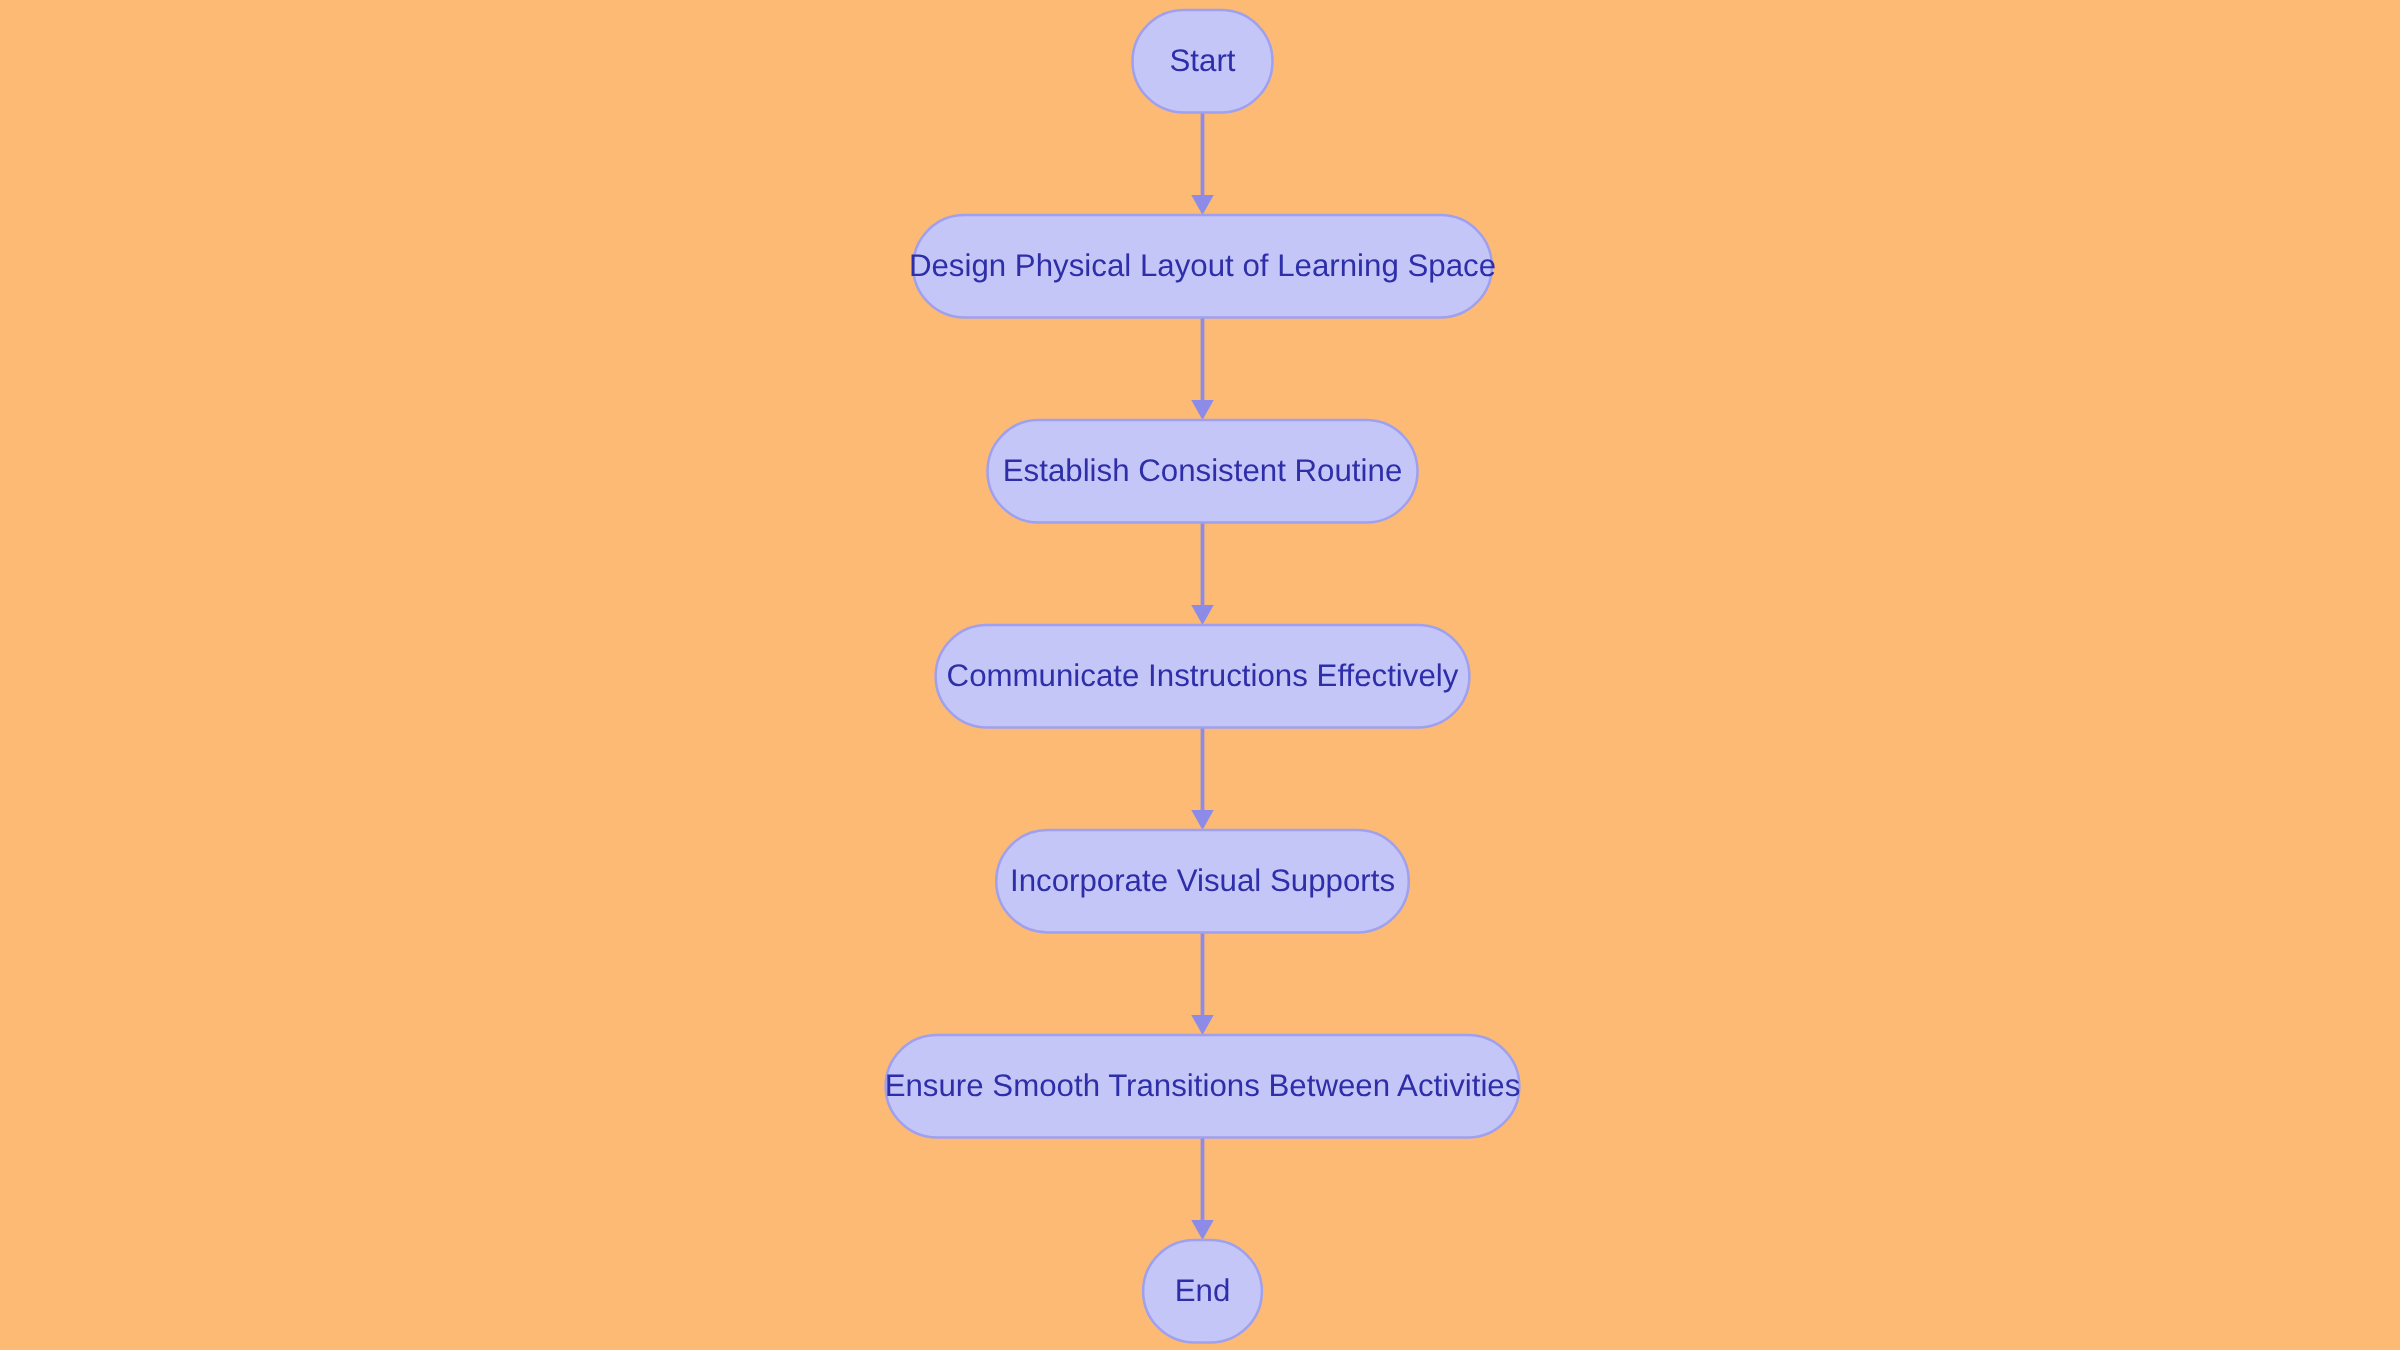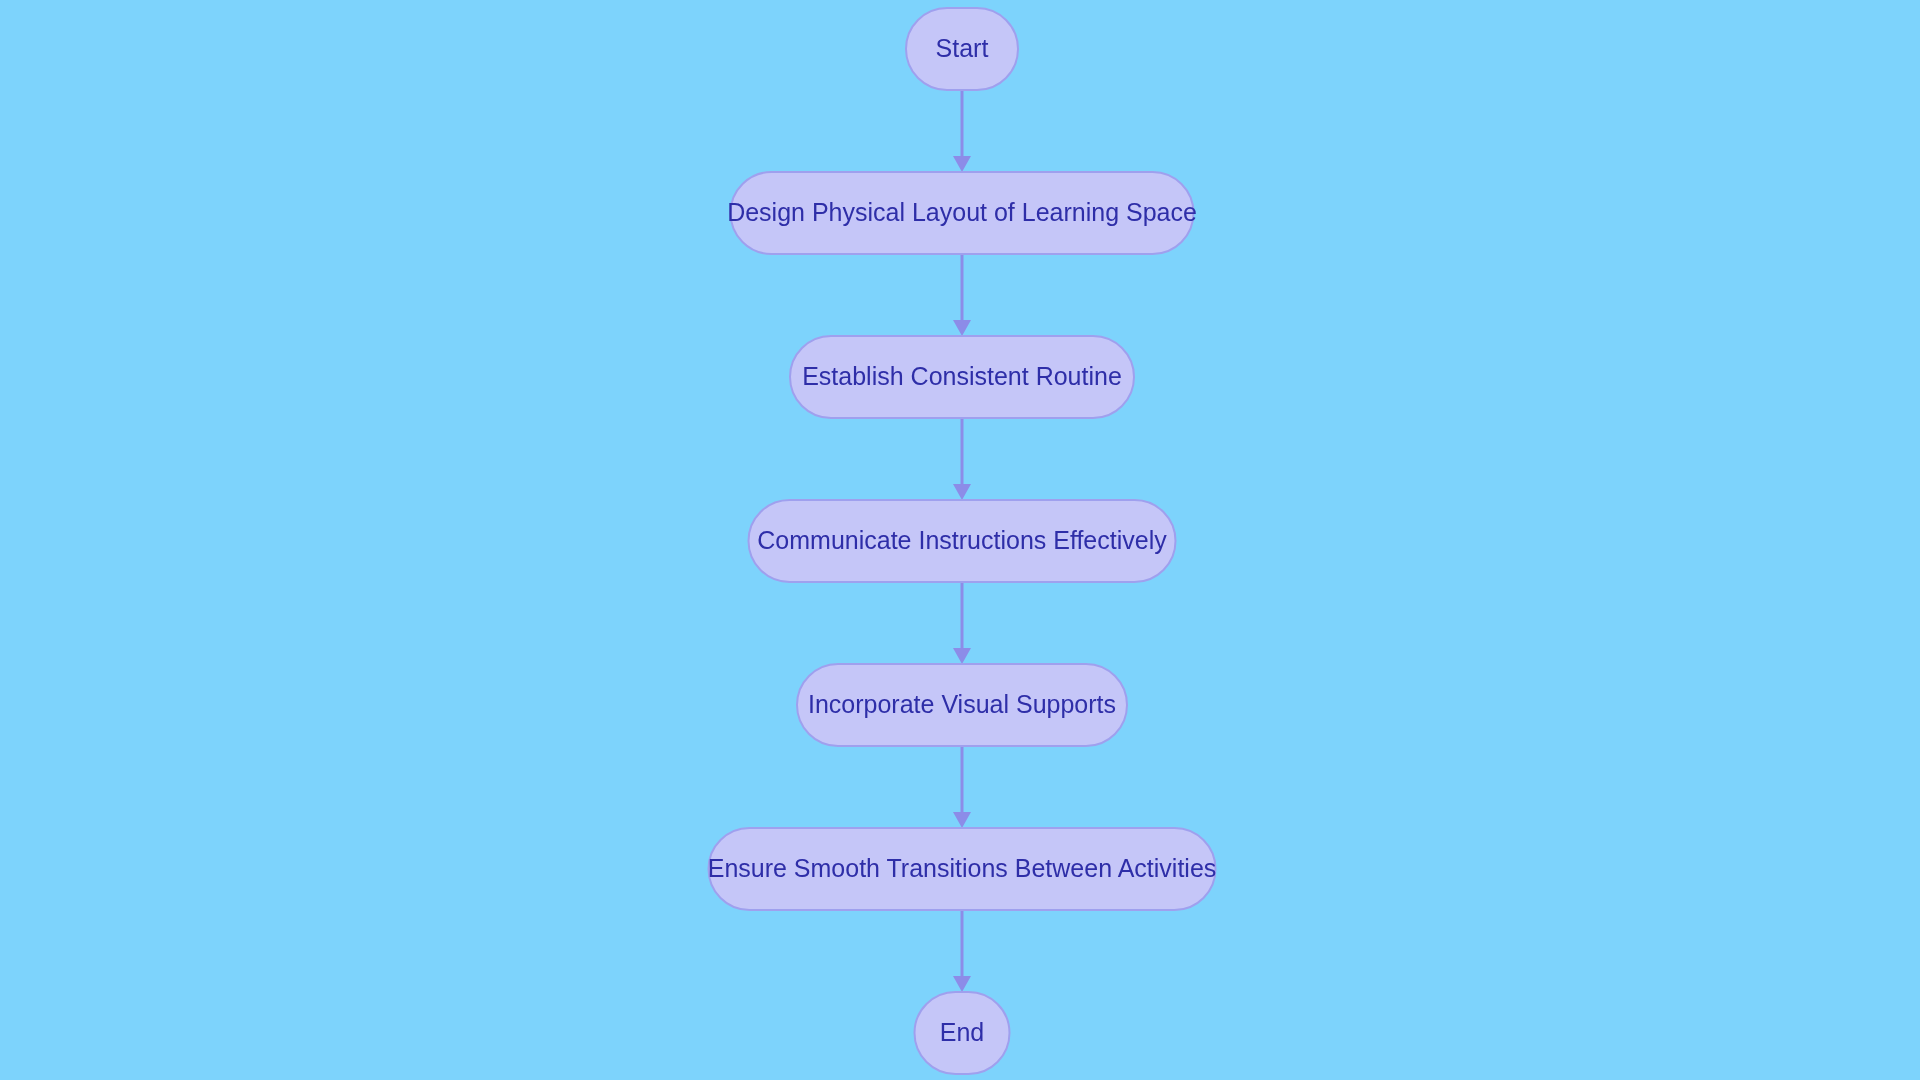--- a/index.html
+++ b/index.html
@@ -34,21 +34,21 @@
     font-family: "Liberation Sans", "DejaVu Sans", sans-serif;
     font-weight: 400;
     dominant-baseline: middle;
     text-anchor: middle;
     white-space: pre;
   }
 </style>
 </head>
 <body>
 
-<div id="flow-root" style="background: #7dd3fc;">
+<div id="flow-root" style="background: #fdba74;">
   <svg id="flow-svg" viewBox="0 0 1920 1080" xmlns="http://www.w3.org/2000/svg">
     <g id="edges-layer">
         <g>
           <line x1="962" y1="90" x2="962" y2="158" stroke="#8C8CE8" stroke-width="3"></line>
           <polygon points="953,156 971,156 962,172" fill="#8C8CE8"></polygon>
         </g>
         <g>
           <line x1="962" y1="254" x2="962" y2="322" stroke="#8C8CE8" stroke-width="3"></line>
           <polygon points="953,320 971,320 962,336" fill="#8C8CE8"></polygon>
         </g>

